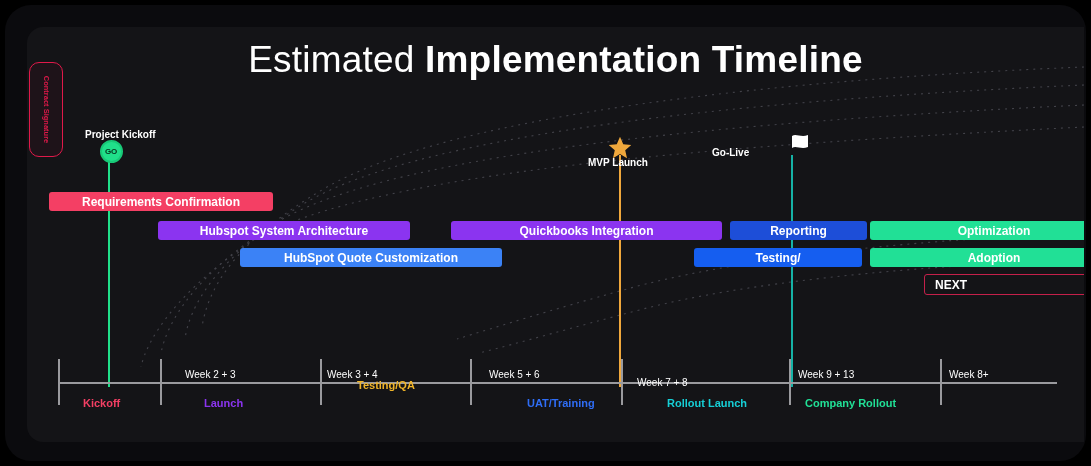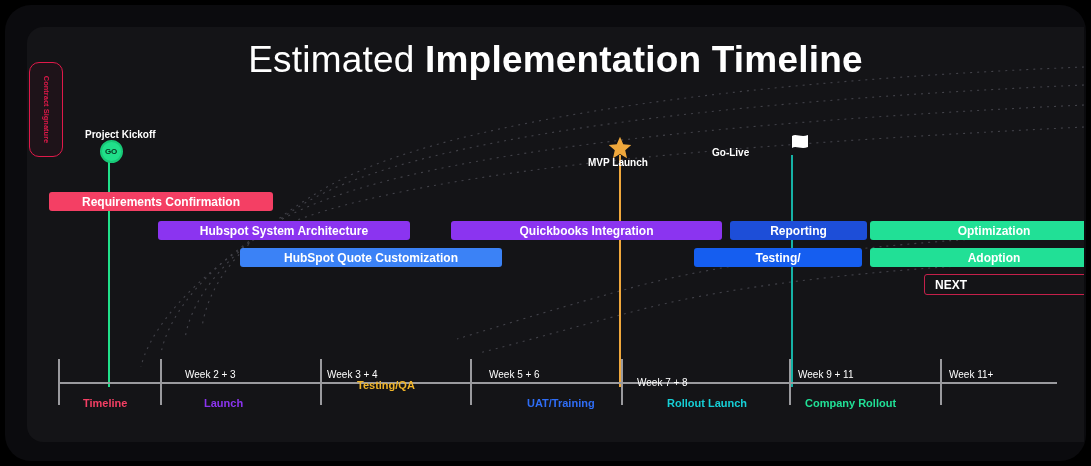--- a/index.html
+++ b/index.html
@@ -117,23 +117,23 @@
           <div class="tick" style="left: 133px; top: 332px; height: 46px; background: rgb(154, 154, 158);"></div>
           <div class="tick" style="left: 293px; top: 332px; height: 46px; background: rgb(154, 154, 158);"></div>
           <div class="tick" style="left: 443px; top: 332px; height: 46px; background: rgb(154, 154, 158);"></div>
           <div class="tick" style="left: 594px; top: 332px; height: 46px; background: rgb(154, 154, 158);"></div>
           <div class="tick" style="left: 762px; top: 332px; height: 46px; background: rgb(154, 154, 158);"></div>
           <div class="tick" style="left: 913px; top: 332px; height: 46px; background: rgb(154, 154, 158);"></div>
           <div class="week-label" style="left: 158px; top: 342px;">Week 2 + 3</div>
           <div class="week-label" style="left: 300px; top: 342px;">Week 3 + 4</div>
           <div class="week-label" style="left: 462px; top: 342px;">Week 5 + 6</div>
           <div class="week-label" style="left: 610px; top: 350px;">Week 7 + 8</div>
-          <div class="week-label" style="left: 771px; top: 342px;">Week 9 + 11</div>
-          <div class="week-label" style="left: 922px; top: 342px;">Week 11+</div>
-          <div class="phase-label" style="left: 56px; top: 370px; color: rgb(244, 63, 100);">Timeline</div>
+          <div class="week-label" style="left: 771px; top: 342px;">Week 9 + 13</div>
+          <div class="week-label" style="left: 922px; top: 342px;">Week 8+</div>
+          <div class="phase-label" style="left: 56px; top: 370px; color: rgb(244, 63, 100);">Kickoff</div>
           <div class="phase-label" style="left: 177px; top: 370px; color: rgb(139, 52, 240);">Launch</div>
           <div class="phase-label" style="left: 330px; top: 352px; color: rgb(240, 180, 41);">Testing/QA</div>
           <div class="phase-label" style="left: 500px; top: 370px; color: rgb(47, 109, 245);">UAT/Training</div>
           <div class="phase-label" style="left: 640px; top: 370px; color: rgb(22, 207, 214);">Rollout Launch</div>
           <div class="phase-label" style="left: 778px; top: 370px; color: rgb(33, 224, 150);">Company Rollout</div>
         </div>
 
     </div>
   </div>
 </div>

